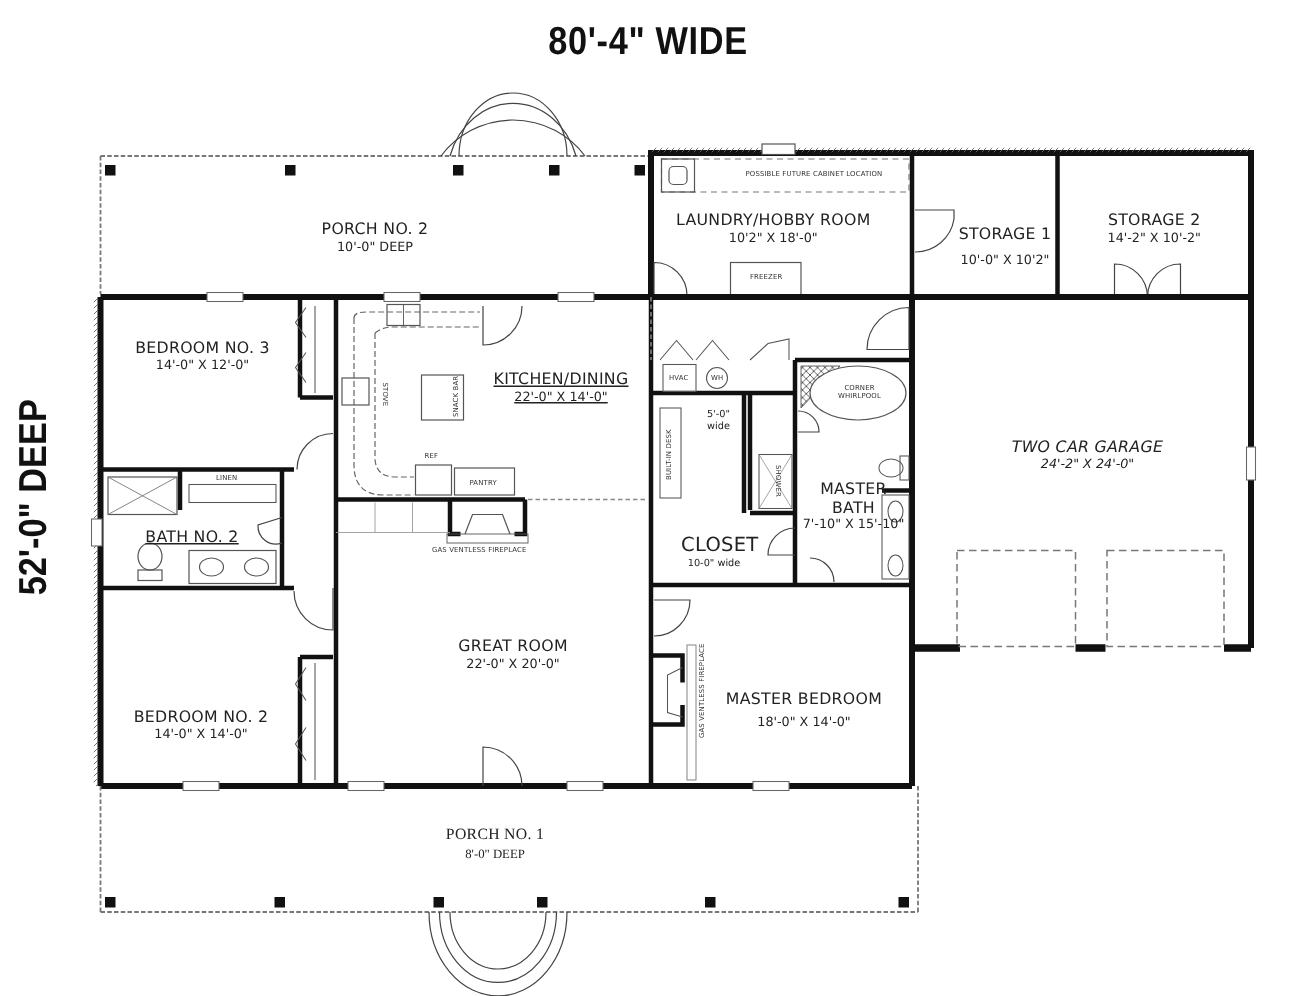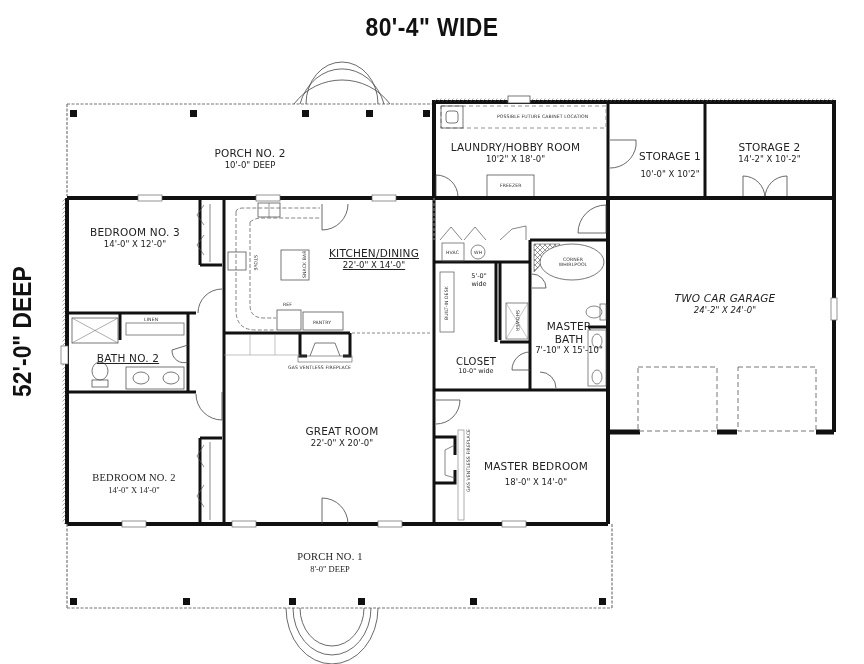--- a/index.html
+++ b/index.html
@@ -284,32 +284,32 @@
 </div>
 <div class="room" style="left:88px; top:352px; width:80px;text-decoration:underline;">
   <div class="nm">BATH NO. 2</div>
 </div>
 <div class="room" style="left:530px; top:320px; width:78px;">
   <div class="nm">MASTER</div>
   <div class="nm">BATH</div>
   <div class="dm">7'-10" X 15'-10"</div>
 </div>
 <div class="room" style="left:454px; top:356px; width:44px;">
-  <div class="nm" style="font-size:10px">CLOSET</div>
+  <div class="nm" style="font-size:13px">CLOSET</div>
   <div class="dm" style="font-size:6.5px">10-0" wide</div>
 </div>
 <div class="room" style="left:464px; top:273px; width:30px;">
   <div class="dm" style="font-size:6.5px">5'-0"</div>
   <div class="dm" style="font-size:6.5px">wide</div>
 </div>
 <div class="room" style="left:272px; top:425px; width:140px;">
   <div class="nm">GREAT ROOM</div>
   <div class="dm">22'-0" X 20'-0"</div>
 </div>
-<div class="room" style="left:72px; top:472px; width:124px;font-family:Liberation Serif, serif;">
+<div class="room" style="left:72px; top:472px; width:124px;">
   <div class="nm">BEDROOM NO. 2</div>
   <div class="dm">14'-0" X 14'-0"</div>
 </div>
 <div class="room" style="left:466px; top:460px; width:140px;">
   <div class="nm">MASTER BEDROOM</div>
   <div class="dm" style="margin-top:4px">18'-0" X 14'-0"</div>
 </div>
 <div class="room" style="left:260px; top:551px; width:140px;font-family:Liberation Serif, serif;">
   <div class="nm">PORCH NO. 1</div>
   <div class="dm">8'-0" DEEP</div>

